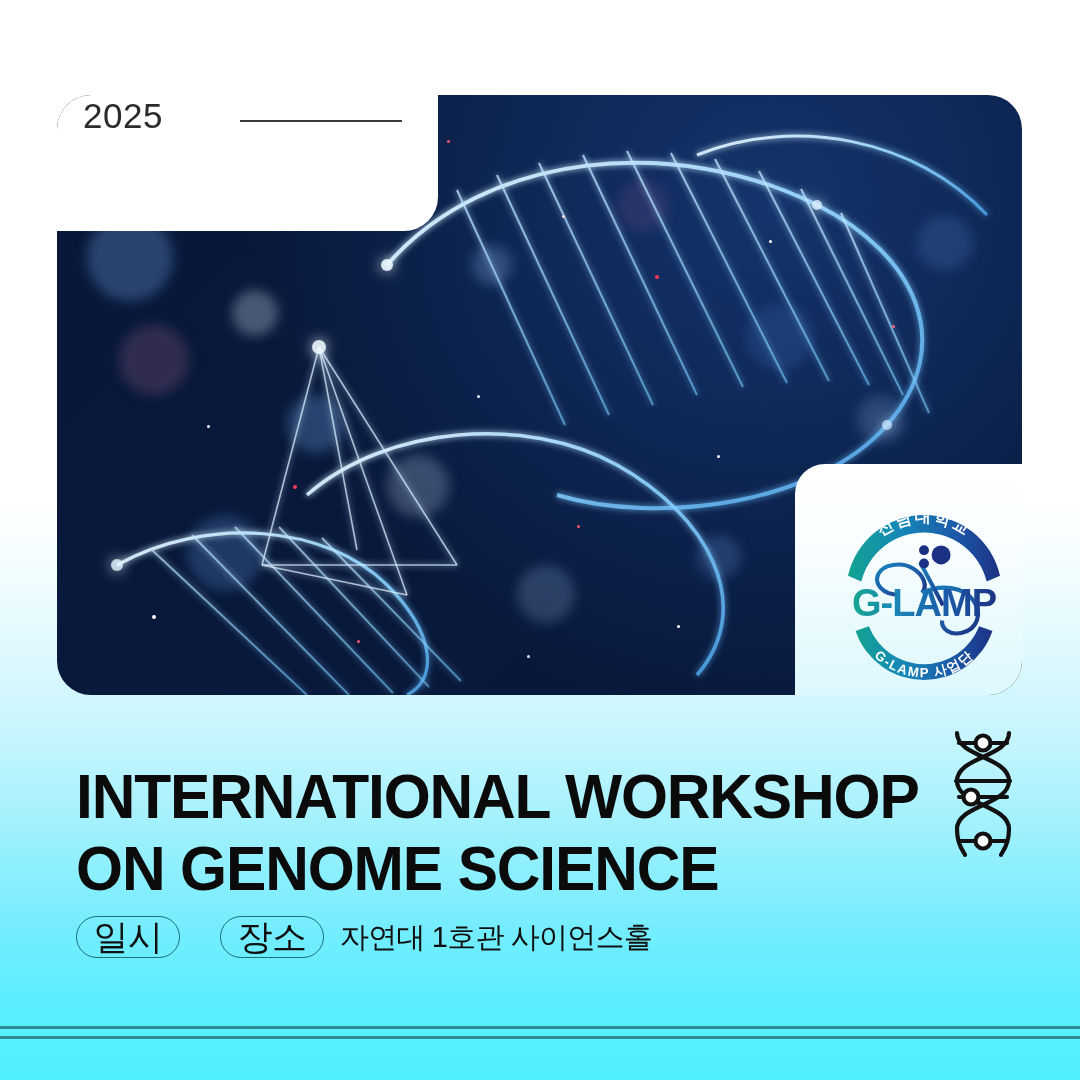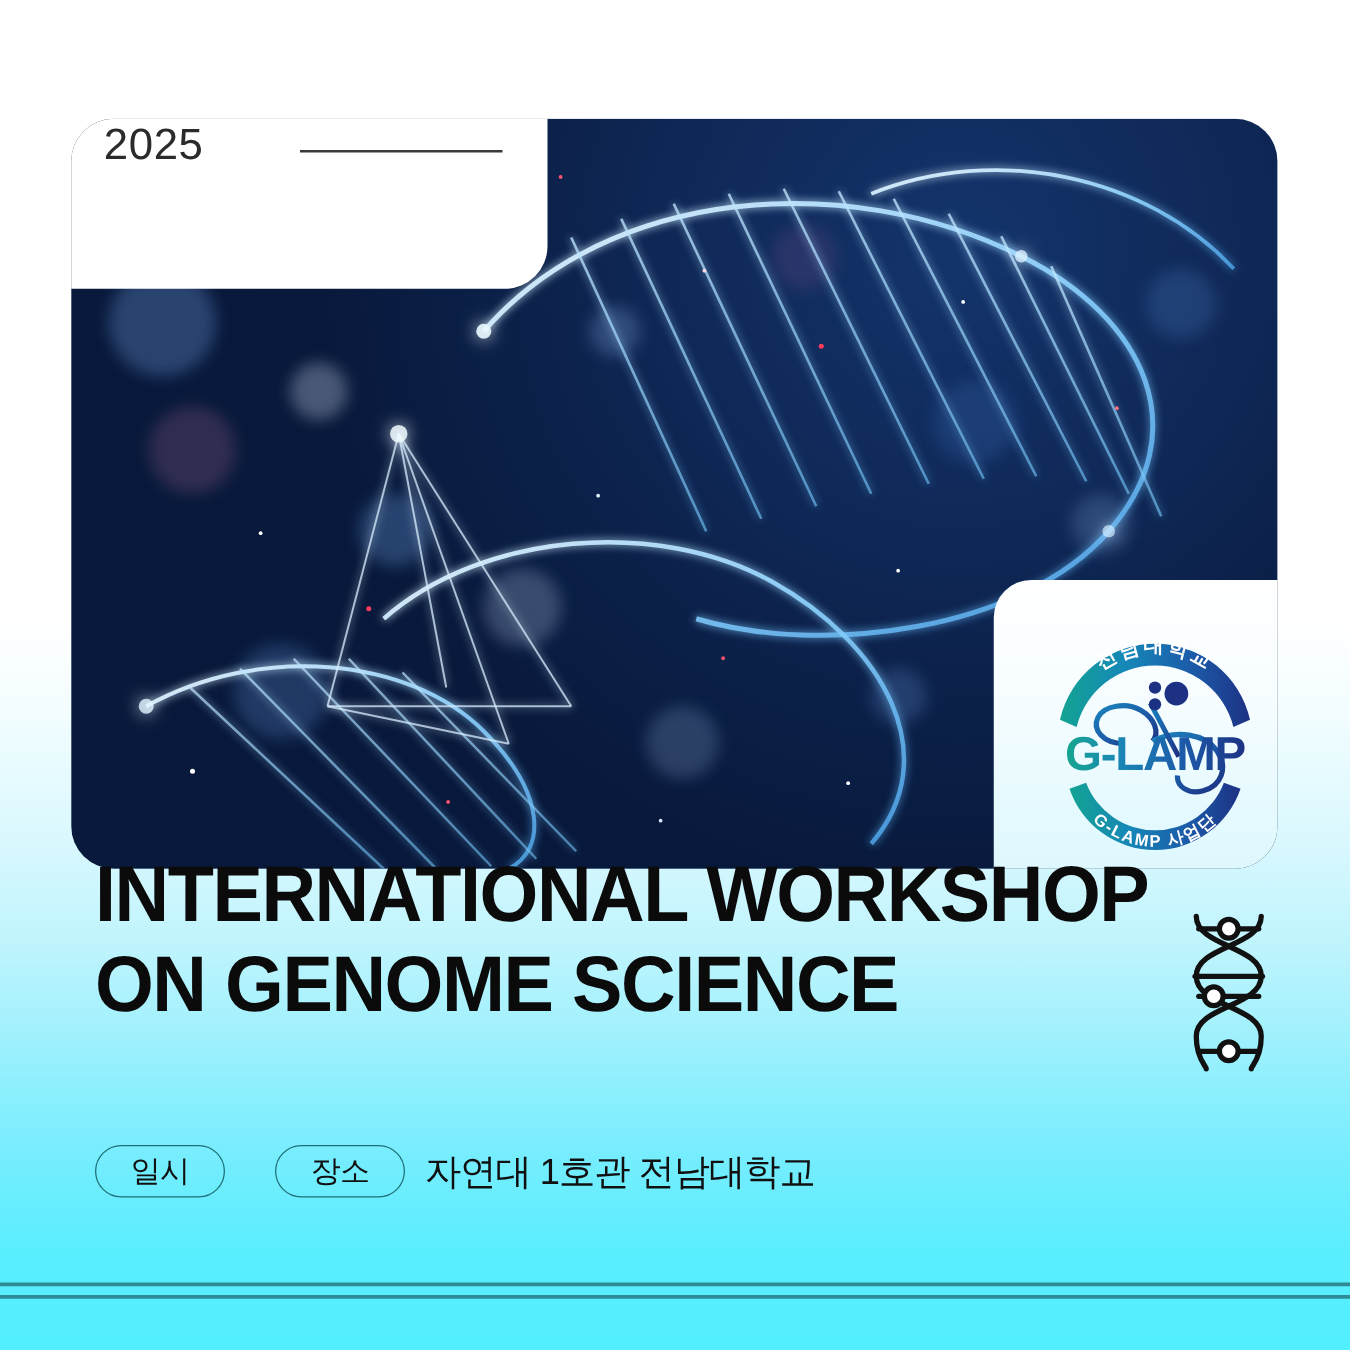--- a/index.html
+++ b/index.html
@@ -140,21 +140,21 @@
     width: 192px;
     height: 190px;
     z-index: 8;
   }
   .logo svg { display: block; width: 100%; height: 100%; }
 
   
   .title-block {
     position: absolute;
     left: 76px;
-    top: 684px;
+    top: 764px;
     width: 880px;
     z-index: 4;
   }
   .title-line {
     font-family: "Liberation Sans Narrow", "Liberation Sans", "DejaVu Sans", sans-serif;
     font-size: 63px;
     font-weight: 700;
     line-height: 1.02;
     letter-spacing: -1.2px;
     color: #0b0b0b;
@@ -190,21 +190,21 @@
   }
   .pill {
     display: inline-flex;
     align-items: center;
     justify-content: center;
     min-width: 104px;
     height: 42px;
     padding: 0 14px;
     border: 1.6px solid #1f6f76;
     border-radius: 22px;
-    font-size: 24px;
+    font-size: 35px;
     font-weight: 500;
     color: #101010;
     letter-spacing: -0.5px;
     box-sizing: border-box;
     background: transparent;
     margin-top: 42px;
   }
   .info-val {
     margin-left: 16px;
     font-size: 29px;
@@ -423,21 +423,21 @@
     </svg>
   </div>
 
   <div class="info">
     <div class="info-row">
       <div class="info-group">
         <span class="pill">일시</span>
       </div>
       <div class="info-group second">
         <span class="pill">장소</span>
-        <span class="info-val">자연대 1호관 전남대학교</span>
+        <span class="info-val">자연대 1호관 사이언스홀</span>
       </div>
     </div>
   </div>
 
   <div class="stripe stripe-a"></div>
   <div class="stripe stripe-b"></div>
 
 </div>
 
 </body></html>

